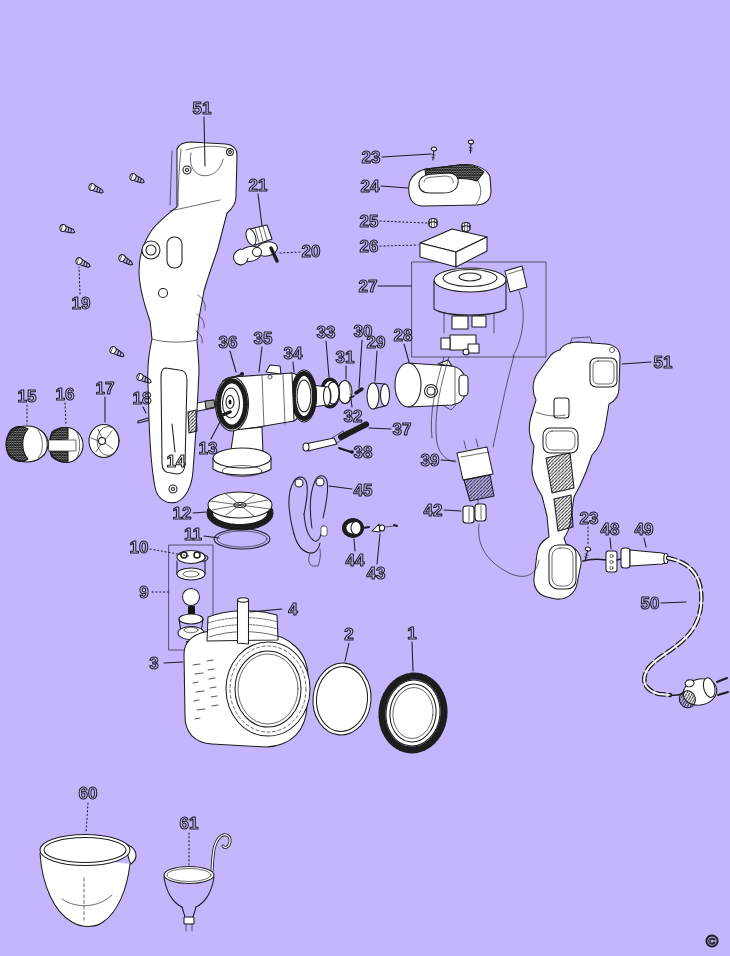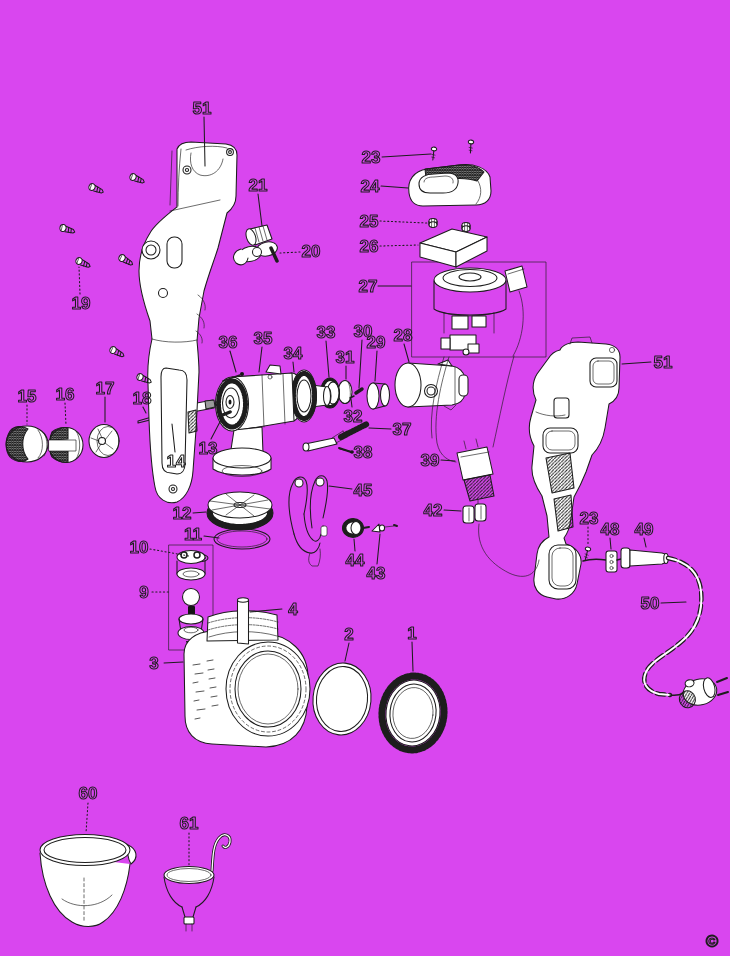--- a/index.html
+++ b/index.html
@@ -1,16 +1,16 @@
 <!DOCTYPE html>
 <html><head>
 <meta charset="utf-8">
 <style>
   html,body{margin:0;padding:0;background:#fff;}
-  #stage{width:730px;height:956px;position:relative;background:#d946ef;overflow:hidden;}
+  #stage{width:730px;height:956px;position:relative;background:#c4b5fd;overflow:hidden;}
   #art *{stroke:#1d1d1d;stroke-width:1.05;fill:none;stroke-linecap:round;stroke-linejoin:round;}
   #art .fw{fill:#ffffff;}
   #art .blk{fill:#141414;stroke:none;}
   #art .gry{fill:#9a9a9a;}
   #art .mesh{fill:url(#meshp);}
   #art .hat{fill:url(#hatchp);}
   #art .thin{stroke-width:0.65;}
   #art .w07{stroke-width:0.75;}
   #art .w15{stroke-width:1.5;}
   #art .w2{stroke-width:2;}

